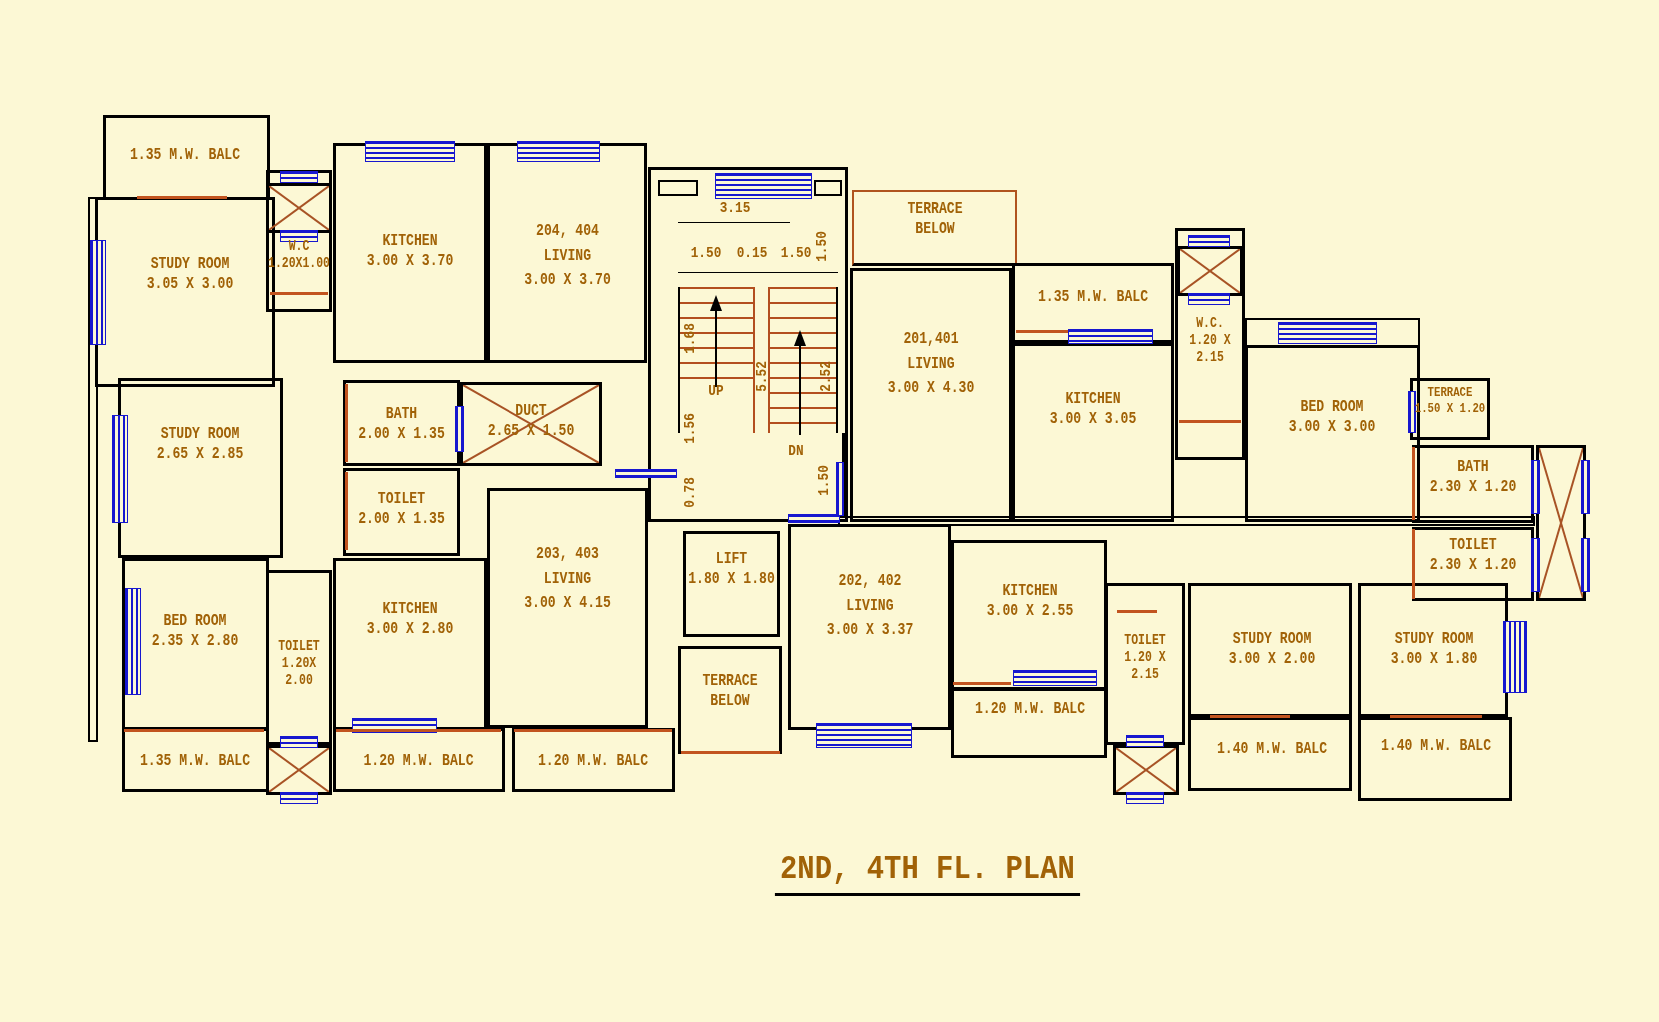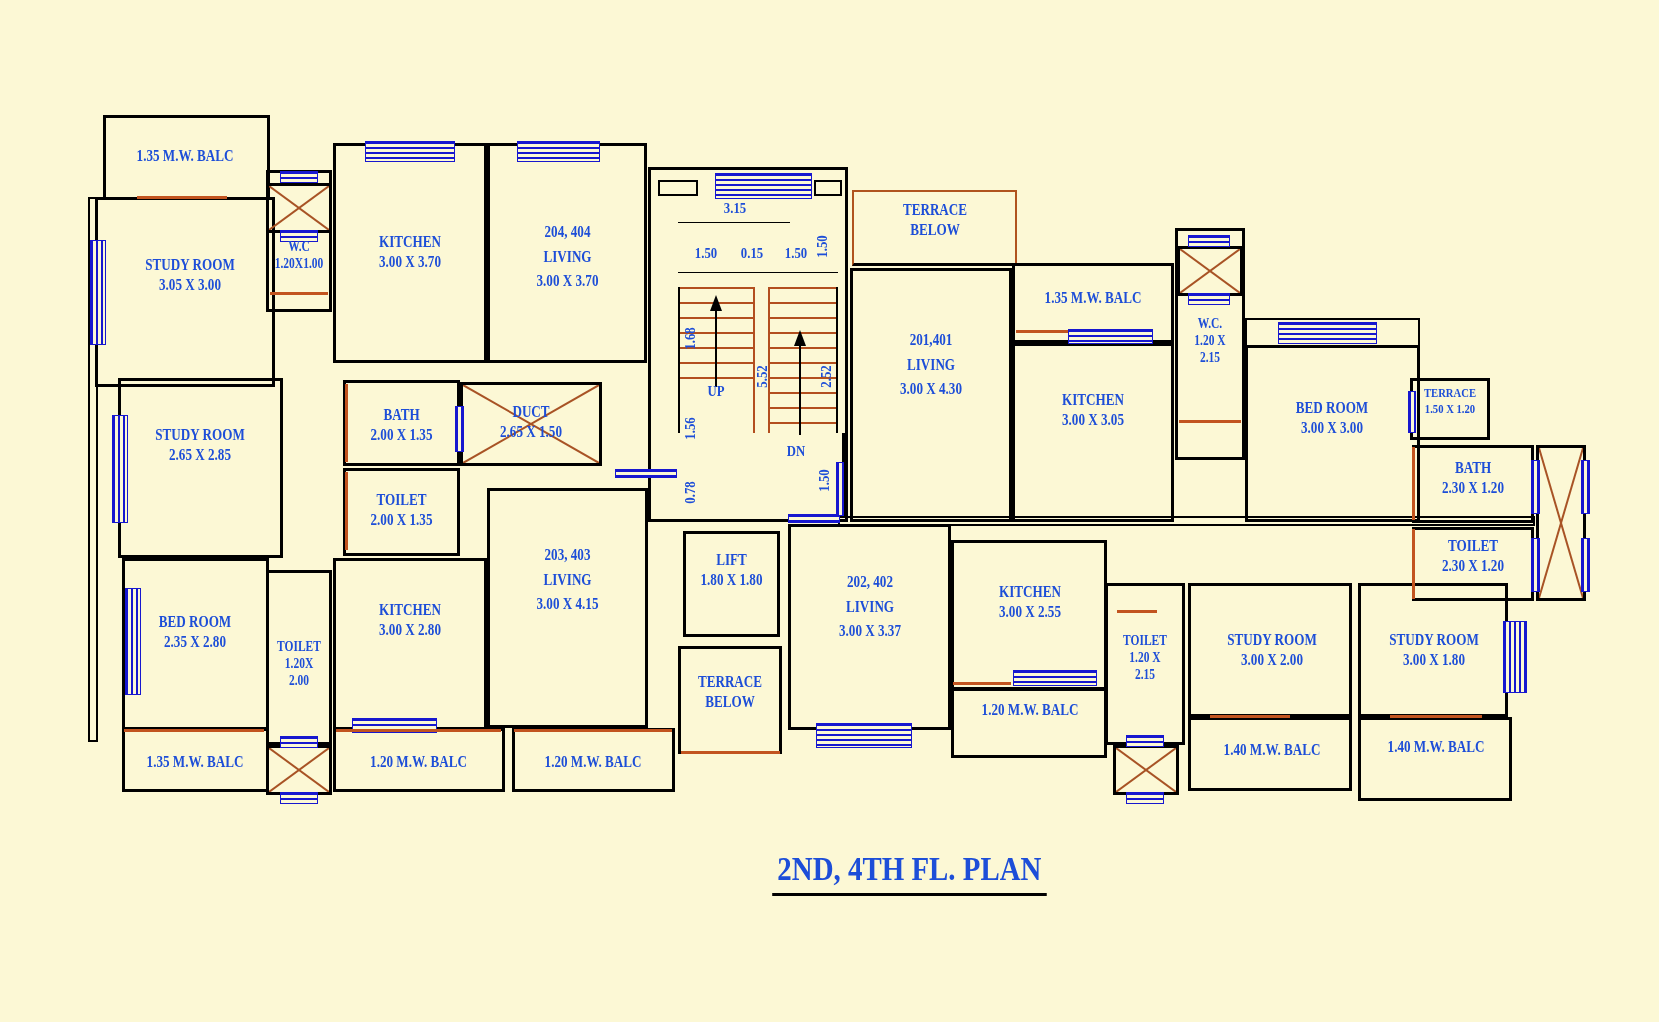--- a/index.html
+++ b/index.html
@@ -1,17 +1,17 @@
 <!DOCTYPE html>
 <html><head>
 <meta charset="utf-8">
 <style>
   html,body{margin:0;padding:0;background:#fcf8d5;}
   .plan{position:relative;width:1659px;height:1022px;background:#fcf8d5;overflow:hidden;
-        font-family:Liberation Serif, serif;color:#1d4ed8;}
+        font-family:Liberation Mono, monospace;color:#a16207;}
   .r{position:absolute;border:3px solid #000;box-sizing:border-box;background:transparent;}
   .r2{position:absolute;border:2px solid #000;box-sizing:border-box;}
   .orangebox{position:absolute;border:2px solid #b0541e;border-bottom:3px solid #000;box-sizing:border-box;}
   .lbl{position:absolute;display:flex;flex-direction:column;align-items:center;justify-content:center;
        text-align:center;font-weight:bold;transform:scaleX(0.82);}
   .lbl .ln{white-space:nowrap;font-size:16px;line-height:1.22;}
   .sm .ln{font-size:14px;}
   .xs .ln{font-size:13px;}
   .gap .ln+.ln{margin-top:5px;}
   .dim{position:absolute;font-weight:bold;font-size:15px;white-space:nowrap;

